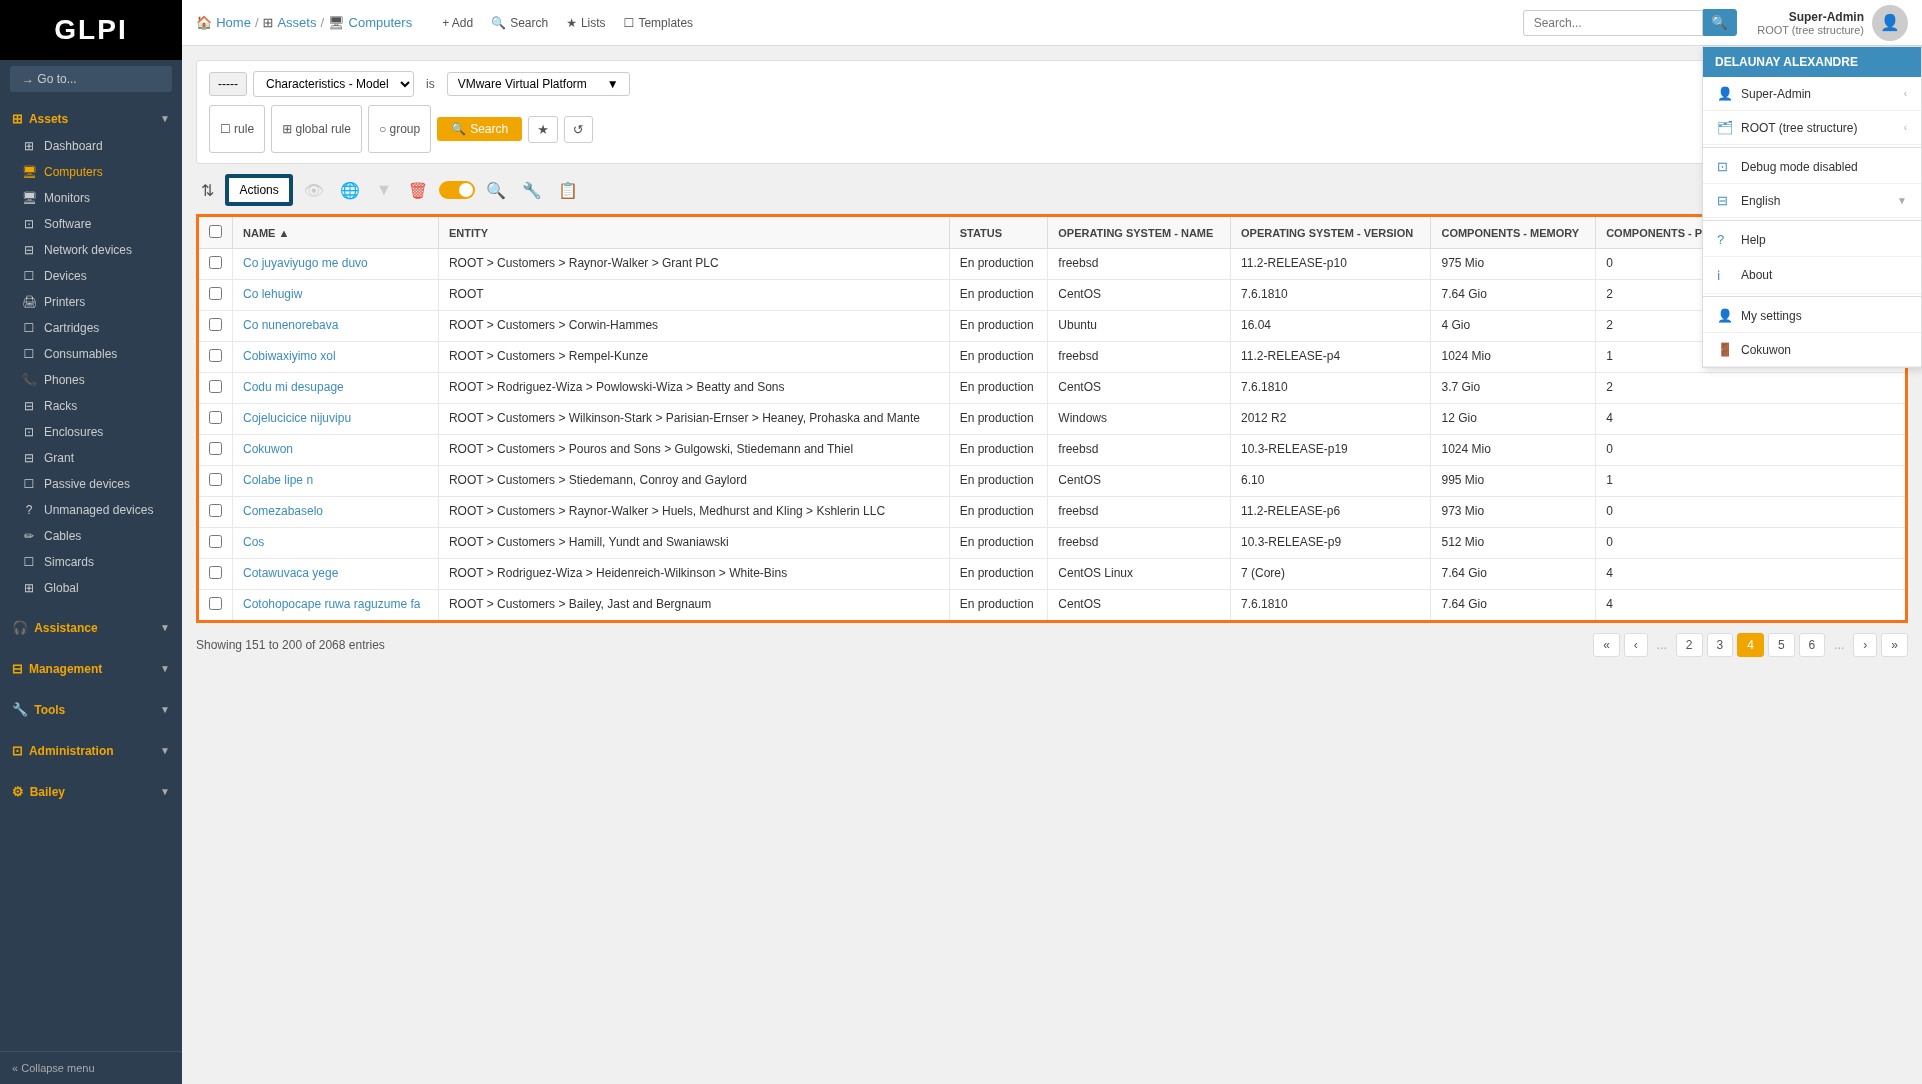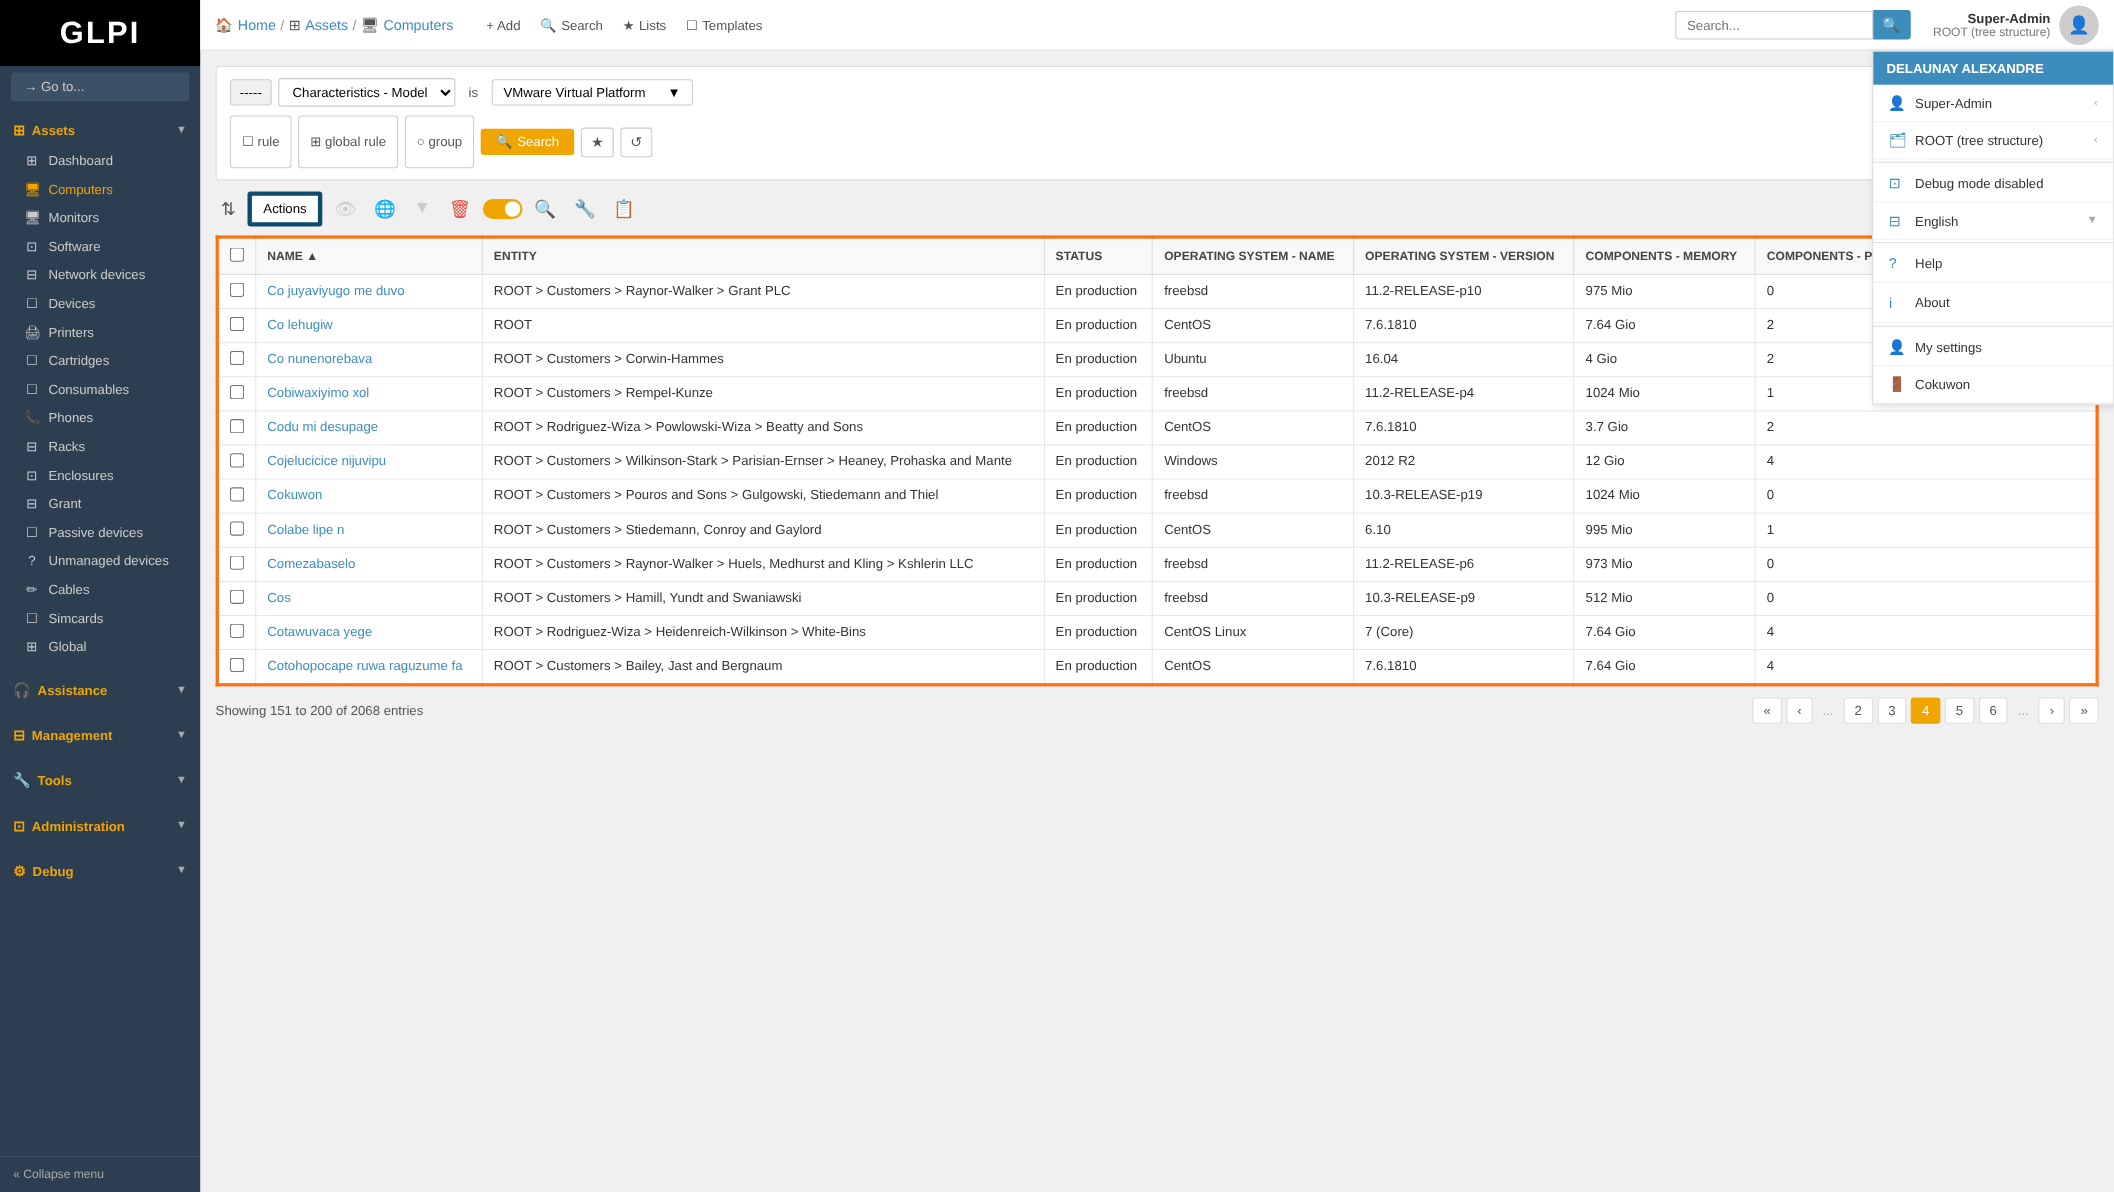--- a/index.html
+++ b/index.html
@@ -510,21 +510,21 @@
   <div class="sidebar-section">
     <div class="sidebar-section-header">
       <span class="section-icon">⊡</span>
       <span>Administration</span>
       <span class="chevron">▼</span>
     </div>
   </div>
   <div class="sidebar-section">
     <div class="sidebar-section-header">
       <span class="section-icon">⚙</span>
-      <span>Debug</span>
+      <span>Bailey</span>
       <span class="chevron">▼</span>
     </div>
   </div>
 
   <div class="sidebar-footer">
     <span>«</span>
     <span>Collapse menu</span>
   </div>
 </div>
 

